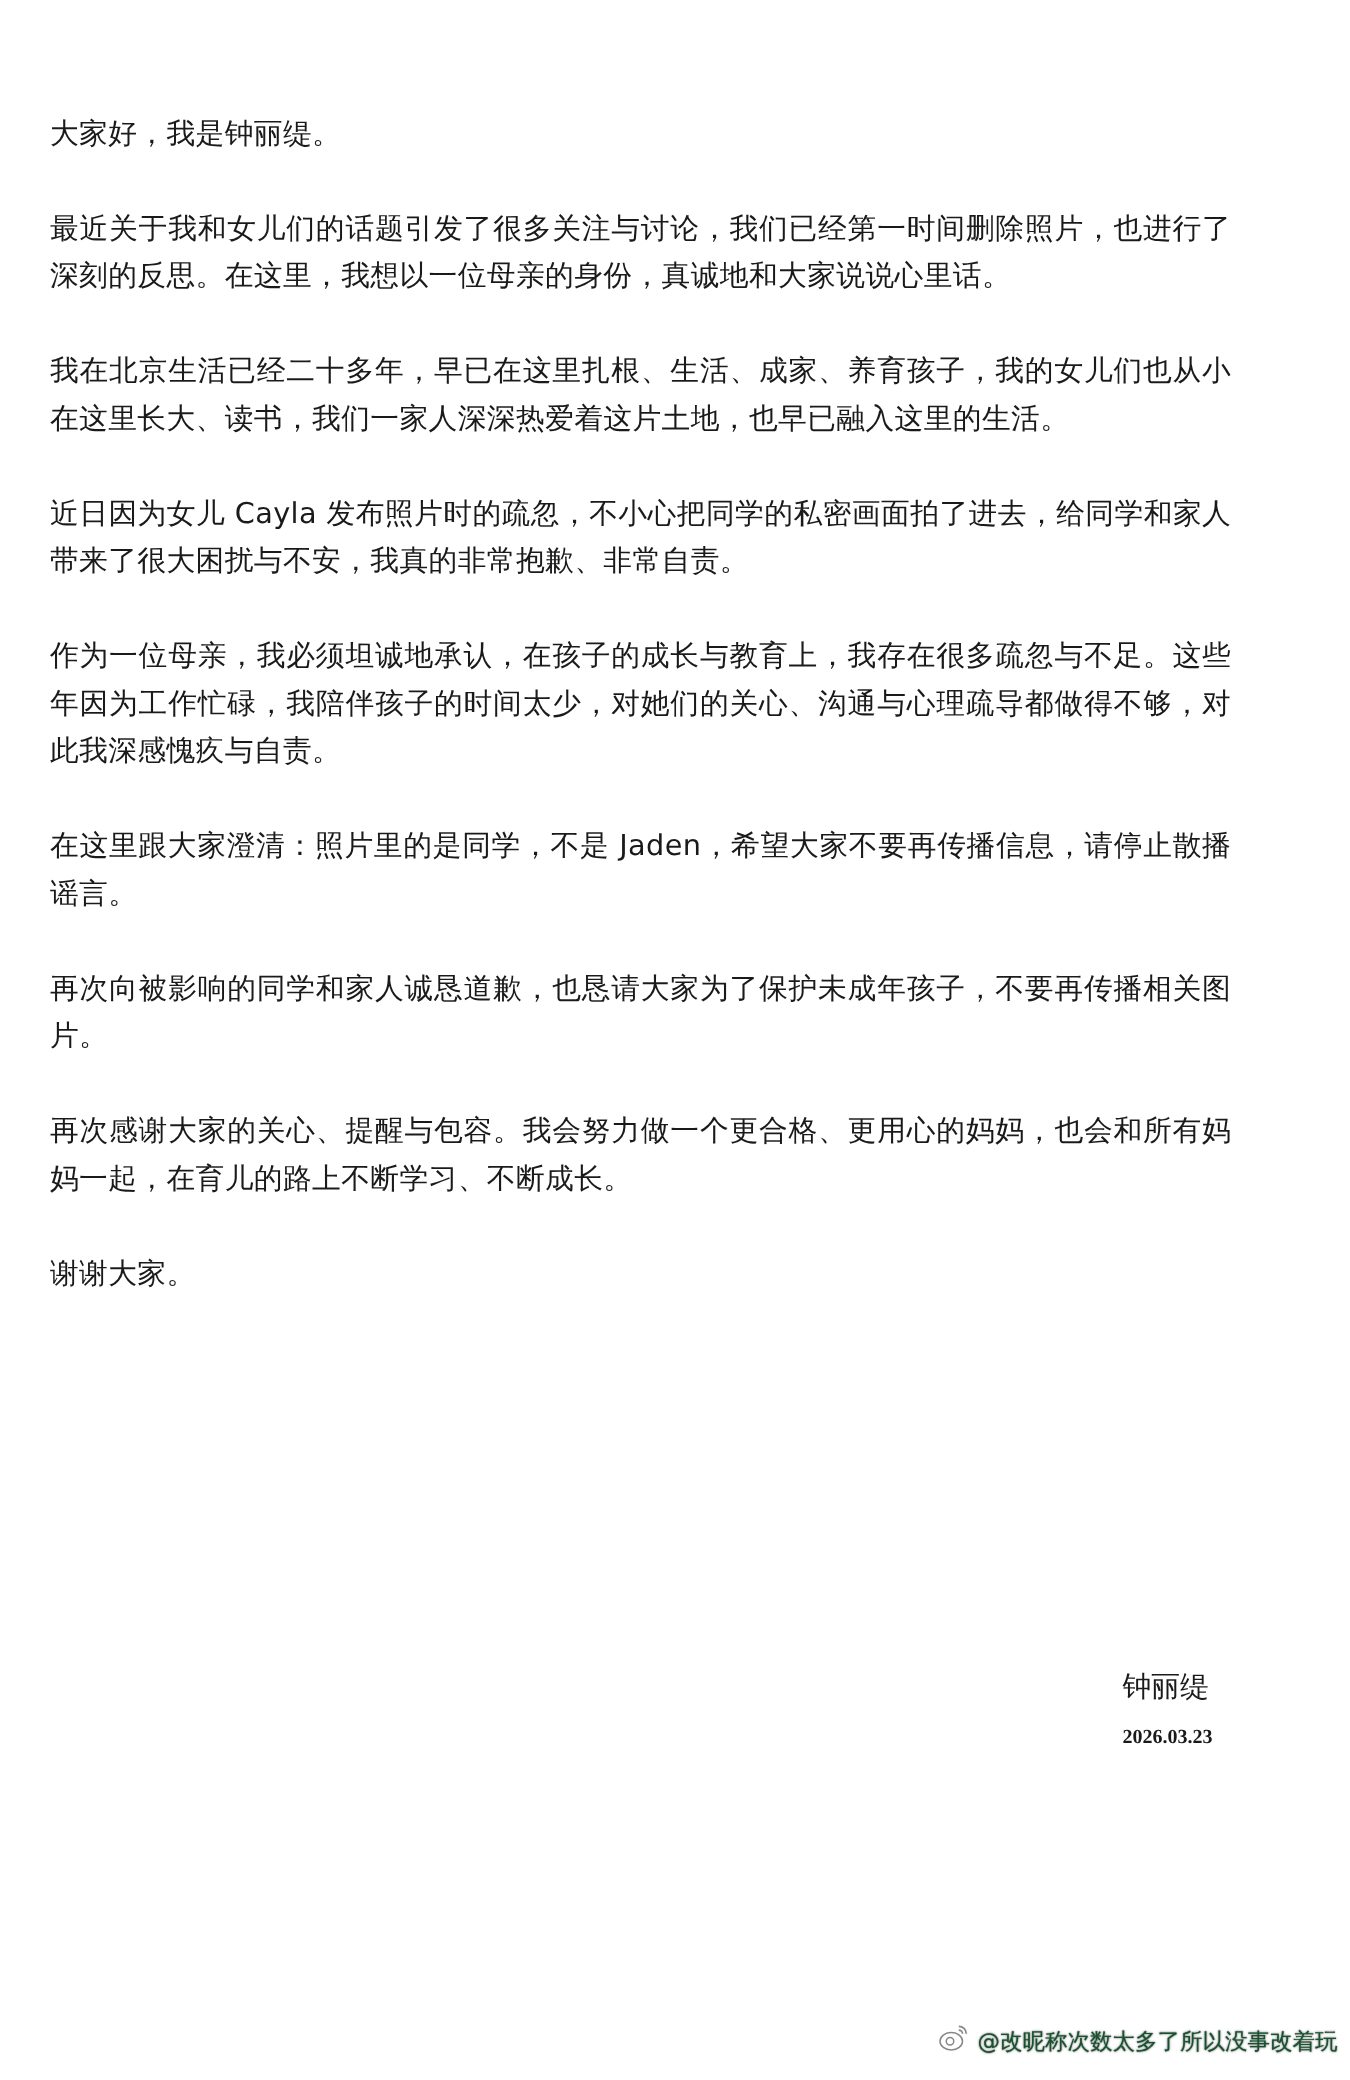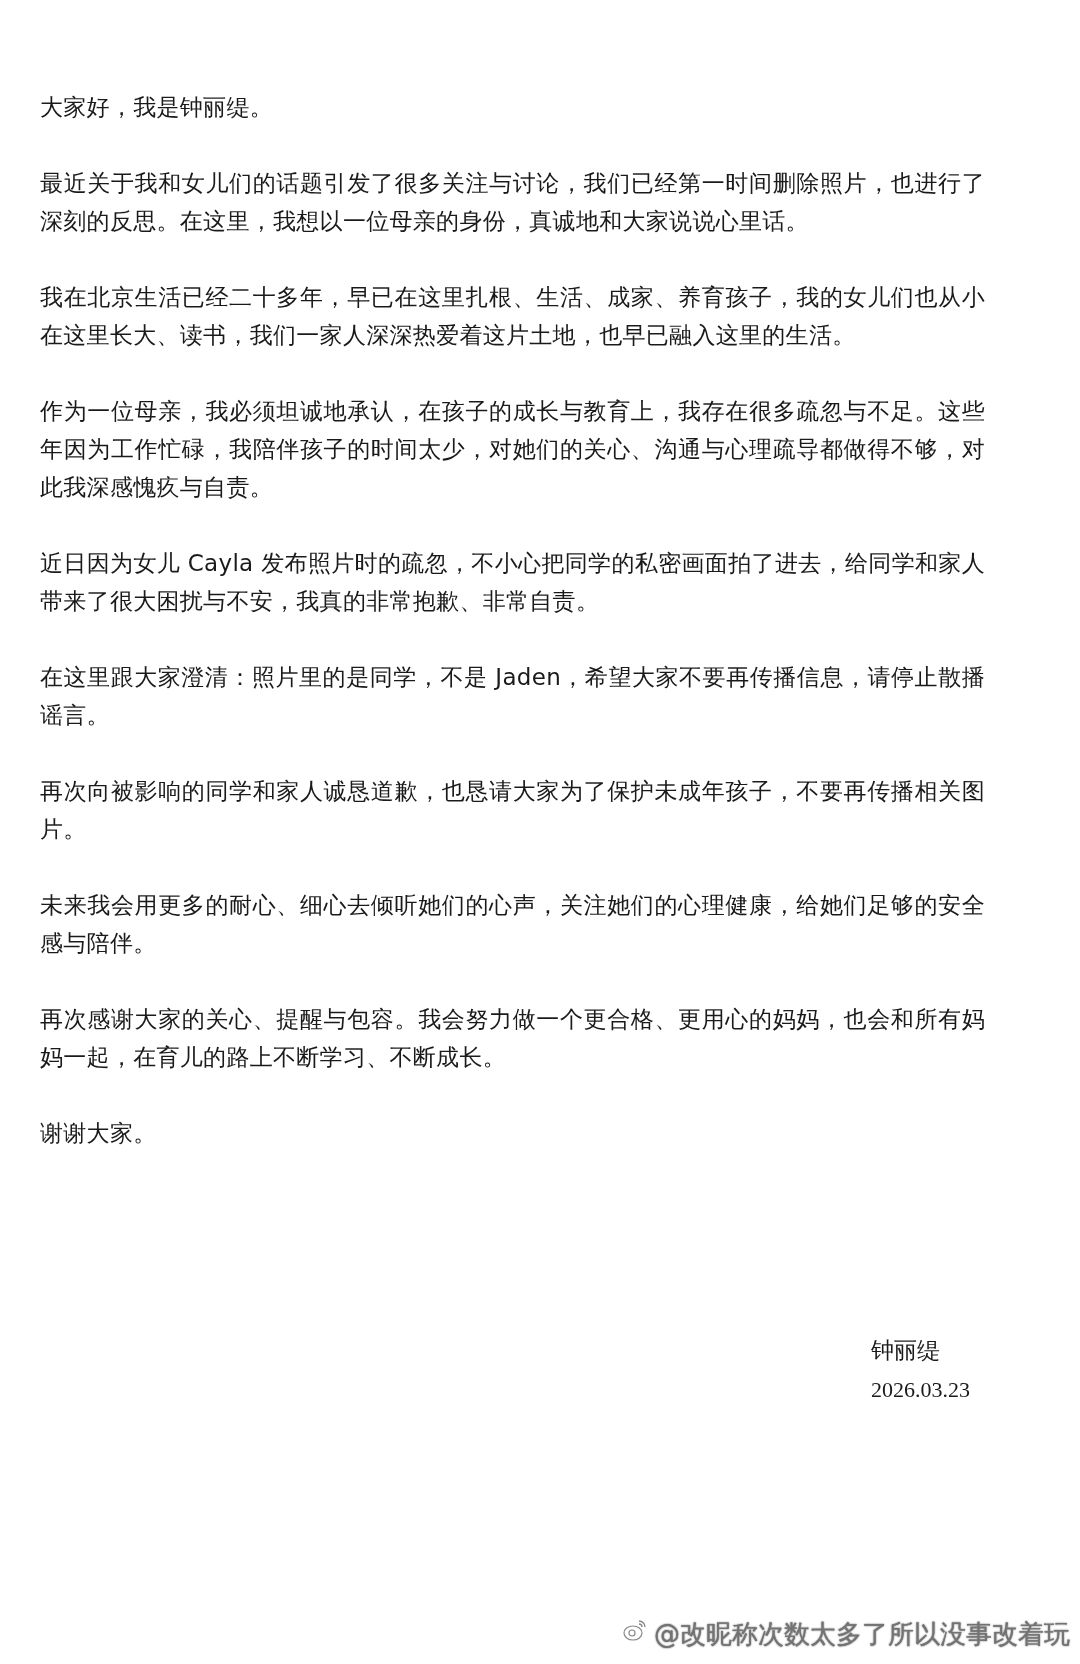--- a/index.html
+++ b/index.html
@@ -1,37 +1,36 @@
 <!DOCTYPE html>
 <html><head>
 <meta charset="utf-8">
 <style>
   html, body { margin: 0; padding: 0; background: #ffffff; }
   body { width: 1080px; height: 1664px; position: relative; overflow: hidden;
          font-family: "DejaVu Sans", "Liberation Sans", sans-serif; color: #1a1a1a; }
   .doc { position: absolute; left: 40px; top: 88px; width: 945px; }
   .para { font-size: 23px; line-height: 38px; margin: 0 0 38px 0; letter-spacing: 0.3px; text-align: justify; }
   .sig { position: absolute; right: 110px; top: 1330px; font-size: 23px; line-height: 40px; }
-  .date { font-family: "Liberation Serif", serif; font-size: 22px; }
-  .watermark { position: absolute; right: 10px; top: 1617px; font-size: 26px; color: #737373;
-               text-shadow: 0 0 2px #888, 0 0 1px #666; display: flex; align-items: flex-start; gap: 6px; }
+  .date { font-family: "Liberation Serif", serif; font-size: 16px; font-weight: bold; }
+  .watermark { position: absolute; right: 10px; top: 1617px; font-size: 18px; color: #14532d;
+               text-shadow: 0 0 2px #888, 0 0 1px #666; display: flex; align-items: center; gap: 6px; }
   .wb-icon { width: 26px; height: 26px; }
 </style>
 </head>
 <body>
 
 <div class="doc">
   <p class="para">大家好，我是钟丽缇。</p>
   <p class="para">最近关于我和女儿们的话题引发了很多关注与讨论，我们已经第一时间删除照片，也进行了深刻的反思。在这里，我想以一位母亲的身份，真诚地和大家说说心里话。</p>
   <p class="para">我在北京生活已经二十多年，早已在这里扎根、生活、成家、养育孩子，我的女儿们也从小在这里长大、读书，我们一家人深深热爱着这片土地，也早已融入这里的生活。</p>
+  <p class="para">近日因为女儿 Cayla 发布照片时的疏忽，不小心把同学的私密画面拍了进去，给同学和家人带来了很大困扰与不安，我真的非常抱歉、非常自责。</p>
   <p class="para">作为一位母亲，我必须坦诚地承认，在孩子的成长与教育上，我存在很多疏忽与不足。这些年因为工作忙碌，我陪伴孩子的时间太少，对她们的关心、沟通与心理疏导都做得不够，对此我深感愧疚与自责。</p>
-  <p class="para">近日因为女儿 Cayla 发布照片时的疏忽，不小心把同学的私密画面拍了进去，给同学和家人带来了很大困扰与不安，我真的非常抱歉、非常自责。</p>
   <p class="para">在这里跟大家澄清：照片里的是同学，不是 Jaden，希望大家不要再传播信息，请停止散播谣言。</p>
   <p class="para">再次向被影响的同学和家人诚恳道歉，也恳请大家为了保护未成年孩子，不要再传播相关图片。</p>
-  <p class="para">未来我会用更多的耐心、细心去倾听她们的心声，关注她们的心理健康，给她们足够的安全感与陪伴。</p>
   <p class="para">再次感谢大家的关心、提醒与包容。我会努力做一个更合格、更用心的妈妈，也会和所有妈妈一起，在育儿的路上不断学习、不断成长。</p>
   <p class="para">谢谢大家。</p>
 </div>
 
 <div class="sig">
   <div>钟丽缇</div>
   <div class="date">2026.03.23</div>
 </div>
 
 <div class="watermark">

